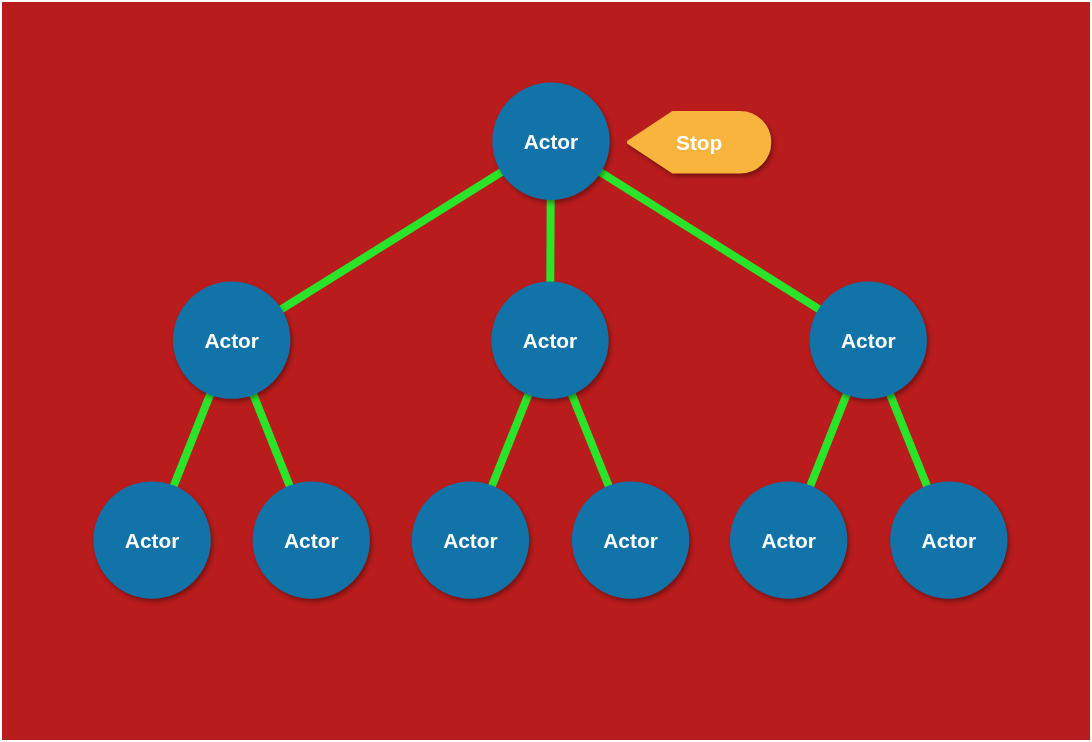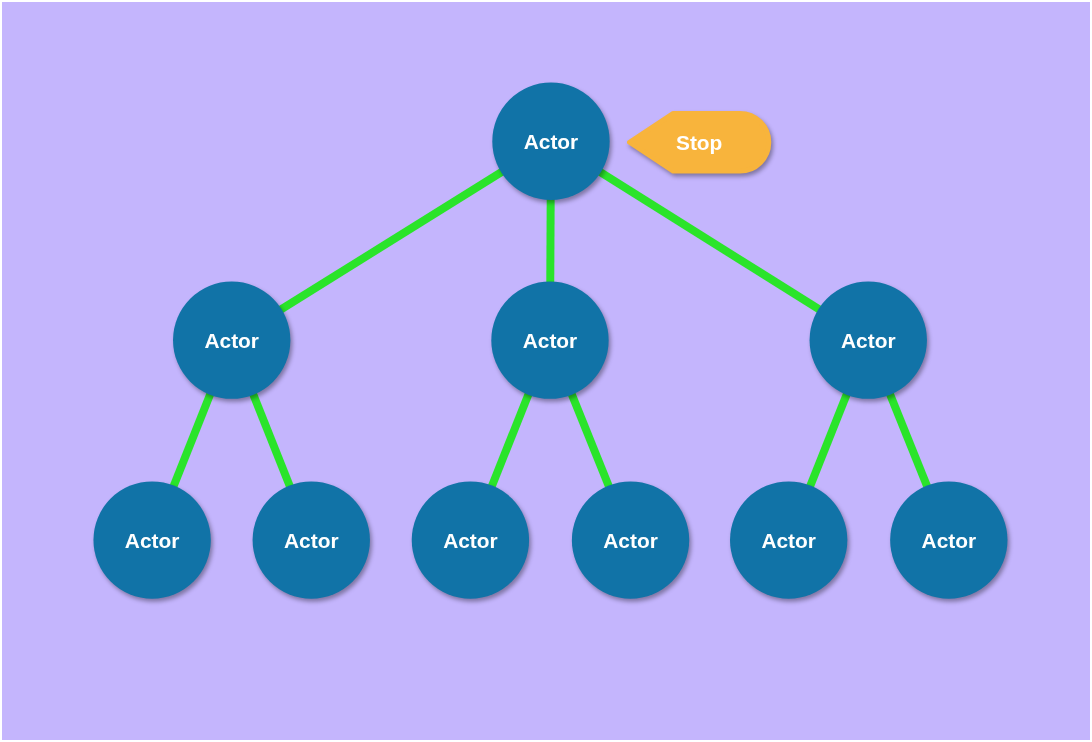--- a/index.html
+++ b/index.html
@@ -22,21 +22,21 @@
     font-weight: bold;
     fill: #ffffff;
   }
   .node-label { font-size: 21px; }
   .annotation-label { font-size: 21px; }
   .shape-shadow { filter: drop-shadow(2px 3px 2px rgba(0,0,0,0.35)); }
 </style>
 </head>
 <body>
 
-<div class="frame" style="background: #c4b5fd; text-align: right;">
+<div class="frame" style="background: #b91c1c; text-align: right;">
   <svg id="diagram-svg" viewBox="0 0 1092 742" xmlns="http://www.w3.org/2000/svg">
       <line x1="551" y1="140" x2="230" y2="340" stroke="#2ae42a" stroke-width="8"></line>
       <line x1="551" y1="140" x2="550" y2="340" stroke="#2ae42a" stroke-width="8"></line>
       <line x1="551" y1="140" x2="870" y2="340" stroke="#2ae42a" stroke-width="8"></line>
       <line x1="230" y1="340" x2="150" y2="541" stroke="#2ae42a" stroke-width="8"></line>
       <line x1="230" y1="340" x2="310" y2="541" stroke="#2ae42a" stroke-width="8"></line>
       <line x1="550" y1="340" x2="470" y2="541" stroke="#2ae42a" stroke-width="8"></line>
       <line x1="550" y1="340" x2="631" y2="541" stroke="#2ae42a" stroke-width="8"></line>
       <line x1="870" y1="340" x2="790" y2="541" stroke="#2ae42a" stroke-width="8"></line>
       <line x1="870" y1="340" x2="951" y2="541" stroke="#2ae42a" stroke-width="8"></line>

